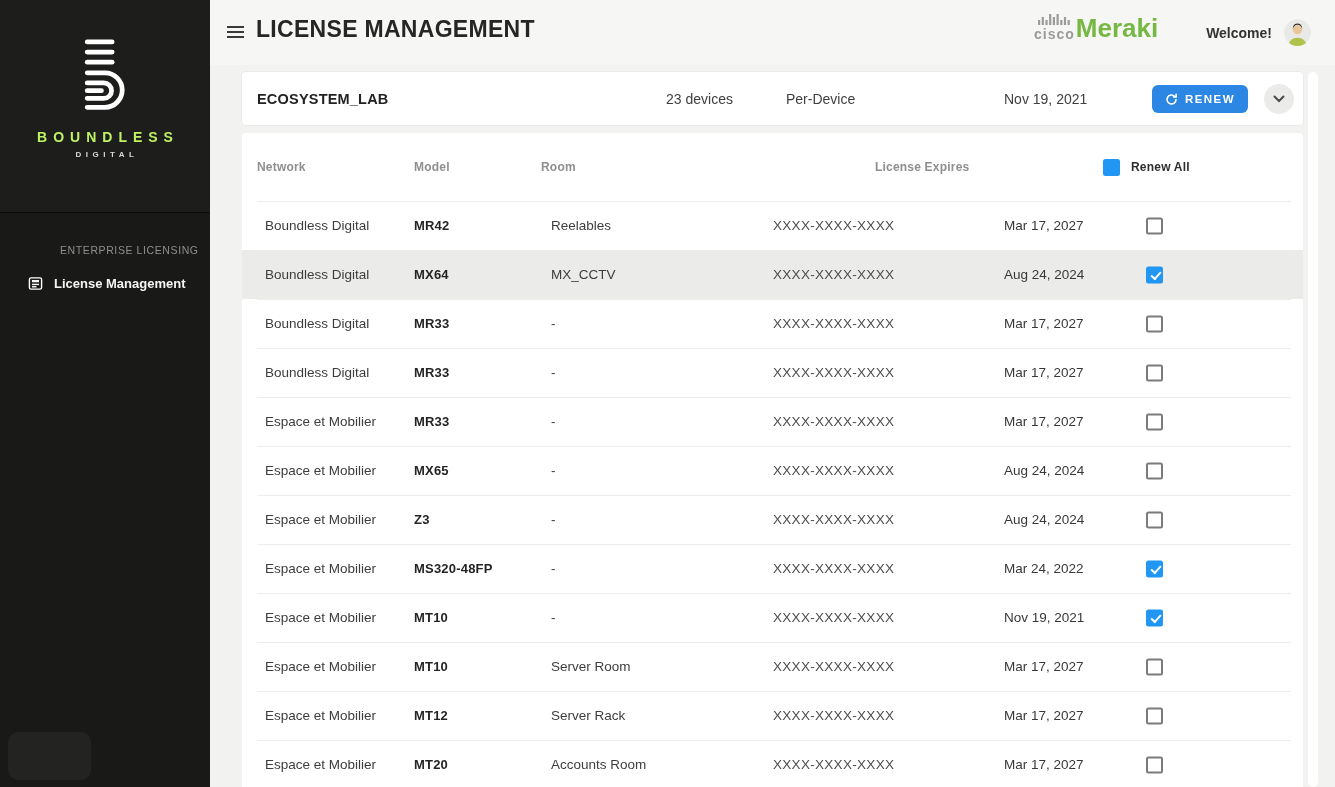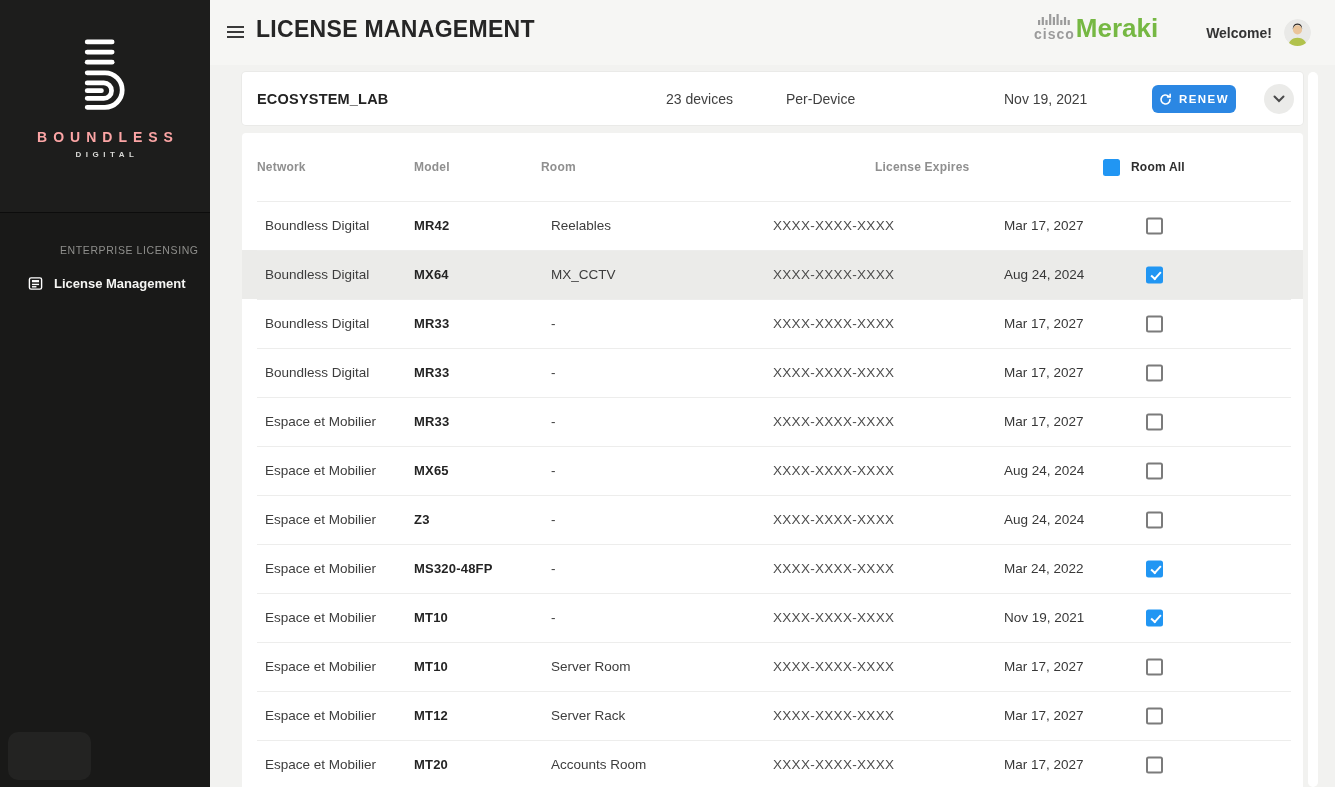--- a/index.html
+++ b/index.html
@@ -9,21 +9,21 @@
     font-family:"Liberation Sans","DejaVu Sans",sans-serif;
     background:#f2f2f0;
   }
   .app { position:relative; width:1335px; height:787px; }
 
   
   .sidebar { position:absolute; left:0; top:0; width:210px; height:787px; background:#1d1d1c; }
   .sidebar-lower { position:absolute; left:0; top:213px; right:0; bottom:0; background:#191918; }
   .sidebar-divider { position:absolute; left:0; top:212px; width:100%; border-top:1px solid #0c0c0c; }
   .logo-wrap { position:absolute; top:36px; left:0; width:210px; text-align:center; }
-  .brand-name { color:#fca5a5; font-size:14px; font-weight:700; letter-spacing:6px; margin-top:13px; padding-left:6px; }
+  .brand-name { color:#bef264; font-size:14px; font-weight:700; letter-spacing:6px; margin-top:13px; padding-left:6px; }
   .brand-sub { color:#d9d9d6; font-size:8px; font-weight:600; letter-spacing:4.5px; margin-top:5px; padding-left:4px; }
   .section-label { position:absolute; top:244px; left:14px; color:#8f8f8c; font-size:10.5px; letter-spacing:0.6px;padding-left:46px; }
   .nav-item { position:absolute; top:269px; left:0; width:210px; height:29px; display:flex; align-items:center; gap:11px; padding-left:28px; color:#f5f5f3; font-size:13px; font-weight:600; cursor:pointer; }
   .bottom-box { position:absolute; left:8px; bottom:7px; width:83px; height:48px; background:#232322; border-radius:10px; }
 
   
   .main { position:absolute; left:210px; top:0; width:1125px; height:787px; background:#f2f2f0; }
   .topbar { position:absolute; left:0; top:0; width:100%; height:65px; background:#f6f6f4; }
   .hamburger { position:absolute; left:17px; top:26px; width:17px; cursor:pointer; background:none; border:none; padding:0; }
   .hamburger span { display:block; height:2px; background:#3a3a3a; margin-bottom:3px; }
@@ -36,21 +36,21 @@
   .welcome { position:absolute; right:63px; top:25px; font-size:14px; font-weight:600; color:#333; }
   .avatar { position:absolute; right:24px; top:19px; width:27px; height:27px; border-radius:50%; overflow:hidden; cursor:pointer; }
 
   
   .summary-card { position:absolute; left:32px; top:72px; width:1061px; height:53px; background:#fff; border-radius:4px; box-shadow:0 0 0 1px rgba(0,0,0,0.03); }
   .sc { position:absolute; top:0; height:100%; display:flex; align-items:center; font-size:14px; color:#3f3f3f; }
   .sc.org { left:15px; font-weight:700; font-size:14.5px; color:#222; letter-spacing:0.2px; }
   .sc.devices { left:424px; }
   .sc.model { left:544px; }
   .sc.expiry { left:762px; }
-  .renew-btn { position:absolute; left:910px; top:13px; height:28px; width:84px; background:#2b87e3; border:none; border-radius:6px; color:#fff; font-family:inherit; font-size:11.5px; font-weight:700; letter-spacing:1.4px; display:flex; align-items:center; justify-content:center; gap:7px; cursor:pointer; }
+  .renew-btn { position:absolute; left:910px; top:13px; height:28px; width:96px; background:#2b87e3; border:none; border-radius:6px; color:#fff; font-family:inherit; font-size:11.5px; font-weight:700; letter-spacing:1.4px; display:flex; align-items:center; justify-content:center; gap:7px; cursor:pointer; }
   .expand-btn { position:absolute; left:1022px; top:12px; width:30px; height:30px; border-radius:50%; background:#ebebe9; border:none; display:flex; align-items:center; justify-content:center; cursor:pointer; }
 
   
   .table-card { position:absolute; left:32px; top:133px; width:1061px; height:654px; background:#fff; border-radius:4px 4px 0 0; overflow:hidden; }
   .thead { position:relative; height:68px; }
   .th { position:absolute; top:0; height:100%; display:flex; align-items:center; font-size:12px; font-weight:600; color:#8f8f8f; letter-spacing:0.2px; cursor:pointer; }
   .th.network { left:15px; } .th.model { left:172px; } .th.name { left:299px; }
   .th.serial { left:426px; color:#2b2b2b; font-weight:700; font-size:12.5px; gap:5px; }
   .th.serial .sort-arrow { color:#666; font-weight:400; font-size:13px; }
   .th.expires { left:633px; }
@@ -164,21 +164,21 @@
     </section>
 
     <section class="table-card">
       <div class="thead">
         <span class="th network">Network</span>
         <span class="th model">Model</span>
         <span class="th name">Room</span>
         <span class="th expires">License Expires</span>
         <span class="th renewall">
           <span class="checkbox checked"></span>
-          <span>Room All</span>
+          <span>Renew All</span>
         </span>
       </div>
       <div id="table-rows">
           <div class="trow">
             <span class="c network">Boundless Digital</span>
             <span class="c model">MR42</span>
             <span class="c name">Reelables</span>
             <span class="c serial">XXXX-XXXX-XXXX</span>
             <span class="c expires">Mar 17, 2027</span>
             <span class="checkbox"></span>

